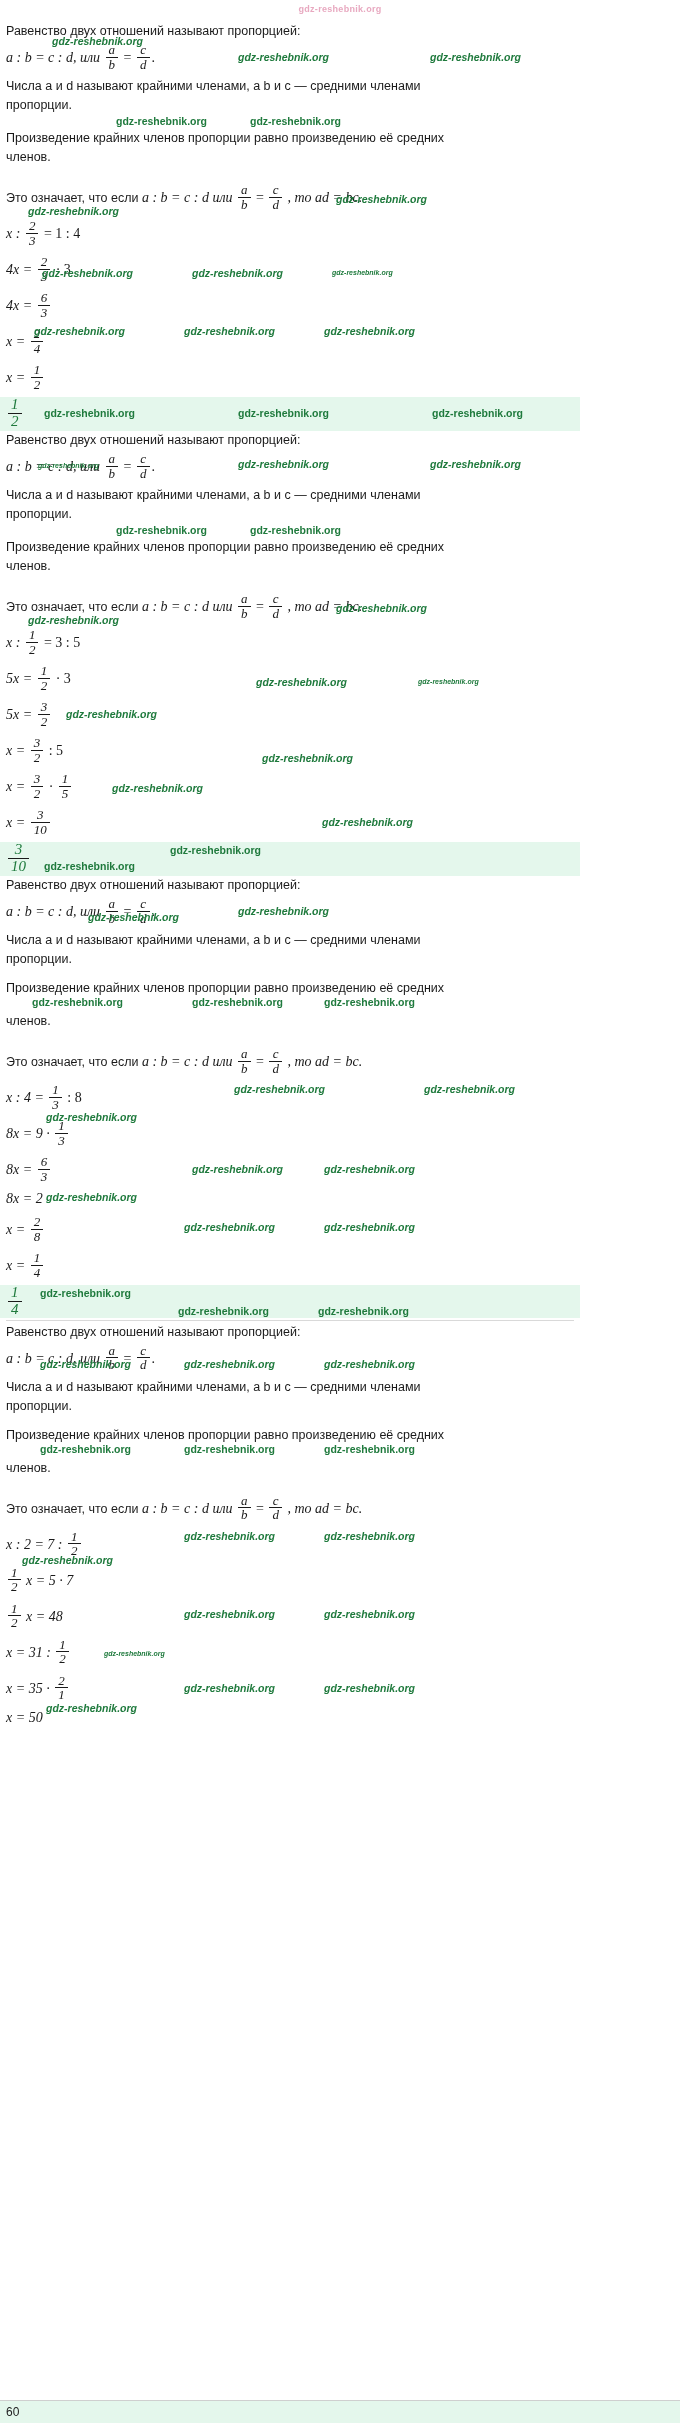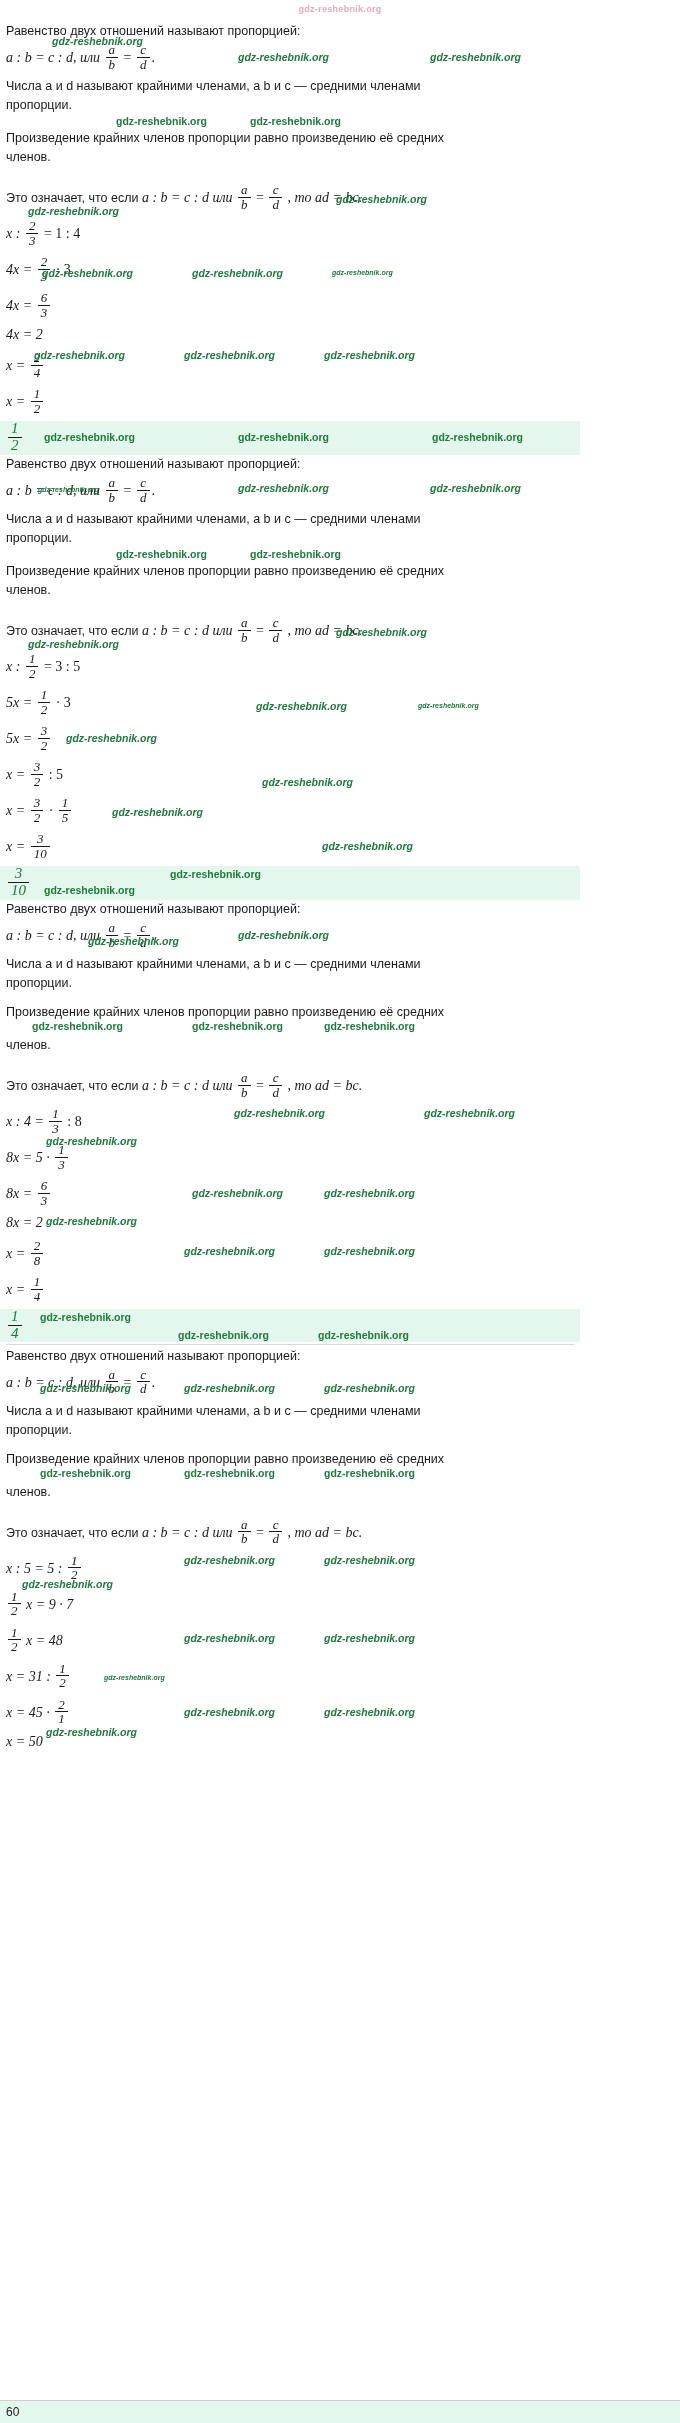--- a/index.html
+++ b/index.html
@@ -183,23 +183,20 @@
         <span class="wm" style="left:36px; top:14px;">gdz-reshebnik.org</span>
         <span class="wm" style="left:186px; top:14px;">gdz-reshebnik.org</span>
         <span class="wm sm" style="left:326px; top:16px;">gdz-reshebnik.org</span>
       </div>
 
       <div class="eqrow tall">
         <span class="mth">4x =</span>
         <span class="frac"><span class="num">6</span><span class="den">3</span></span>
       </div>
 
-      <div class="eqrow">
-        <span class="mth">4x = 2</span>
-      </div>
 
       <div class="eqrow tall">
         <span class="mth">x =</span>
         <span class="frac"><span class="num">2</span><span class="den">4</span></span>
         <span class="wm" style="left:28px; top:0px;">gdz-reshebnik.org</span>
         <span class="wm" style="left:178px; top:0px;">gdz-reshebnik.org</span>
         <span class="wm" style="left:318px; top:0px;">gdz-reshebnik.org</span>
       </div>
 
       <div class="eqrow tall">
@@ -338,21 +335,21 @@
 
       <div class="eqrow tall">
         <span class="mth">x : 4 =</span>
         <span class="frac"><span class="num">1</span><span class="den">3</span></span>
         <span class="mthn">: 8</span>
         <span class="wm" style="left:228px; top:2px;">gdz-reshebnik.org</span>
         <span class="wm" style="left:418px; top:2px;">gdz-reshebnik.org</span>
       </div>
 
       <div class="eqrow tall">
-        <span class="mth">8x = 5 ·</span>
+        <span class="mth">8x = 9 ·</span>
         <span class="frac"><span class="num">1</span><span class="den">3</span></span>
         <span class="wm" style="left:40px; top:-6px;">gdz-reshebnik.org</span>
       </div>
 
       <div class="eqrow tall">
         <span class="mth">8x =</span>
         <span class="frac"><span class="num">6</span><span class="den">3</span></span>
         <span class="wm" style="left:186px; top:10px;">gdz-reshebnik.org</span>
         <span class="wm" style="left:318px; top:10px;">gdz-reshebnik.org</span>
       </div>
@@ -414,47 +411,47 @@
       <div class="eqrow tall">
         <span style="font-style:normal; font-family:'Liberation Sans',sans-serif; font-size:12.5px;">Это означает, что если</span>
         <span class="mth">a : b = c : d или</span>
         <span class="frac"><span class="num">a</span><span class="den">b</span></span>
         <span class="mthn">=</span>
         <span class="frac"><span class="num">c</span><span class="den">d</span></span>
         <span class="mth">, то ad = bc.</span>
       </div>
 
       <div class="eqrow tall">
-        <span class="mth">x : 5 = 5 :</span>
+        <span class="mth">x : 2 = 7 :</span>
         <span class="frac"><span class="num">1</span><span class="den">2</span></span>
         <span class="wm" style="left:178px; top:2px;">gdz-reshebnik.org</span>
         <span class="wm" style="left:318px; top:2px;">gdz-reshebnik.org</span>
       </div>
 
       <div class="eqrow tall">
         <span class="frac"><span class="num">1</span><span class="den">2</span></span>
-        <span class="mth">x = 9 · 7</span>
+        <span class="mth">x = 5 · 7</span>
         <span class="wm" style="left:16px; top:-10px;">gdz-reshebnik.org</span>
       </div>
 
       <div class="eqrow tall">
         <span class="frac"><span class="num">1</span><span class="den">2</span></span>
         <span class="mth">x = 48</span>
         <span class="wm" style="left:178px; top:8px;">gdz-reshebnik.org</span>
         <span class="wm" style="left:318px; top:8px;">gdz-reshebnik.org</span>
       </div>
 
       <div class="eqrow tall">
         <span class="mth">x = 31 :</span>
         <span class="frac"><span class="num">1</span><span class="den">2</span></span>
         <span class="wm sm" style="left:98px; top:14px;">gdz-reshebnik.org</span>
       </div>
 
       <div class="eqrow tall">
-        <span class="mth">x = 45 ·</span>
+        <span class="mth">x = 35 ·</span>
         <span class="frac"><span class="num">2</span><span class="den">1</span></span>
         <span class="wm" style="left:178px; top:10px;">gdz-reshebnik.org</span>
         <span class="wm" style="left:318px; top:10px;">gdz-reshebnik.org</span>
       </div>
 
       <div class="eqrow">
         <span class="mth">x = 50</span>
         <span class="wm" style="left:40px; top:-6px;">gdz-reshebnik.org</span>
       </div>
     </div>

